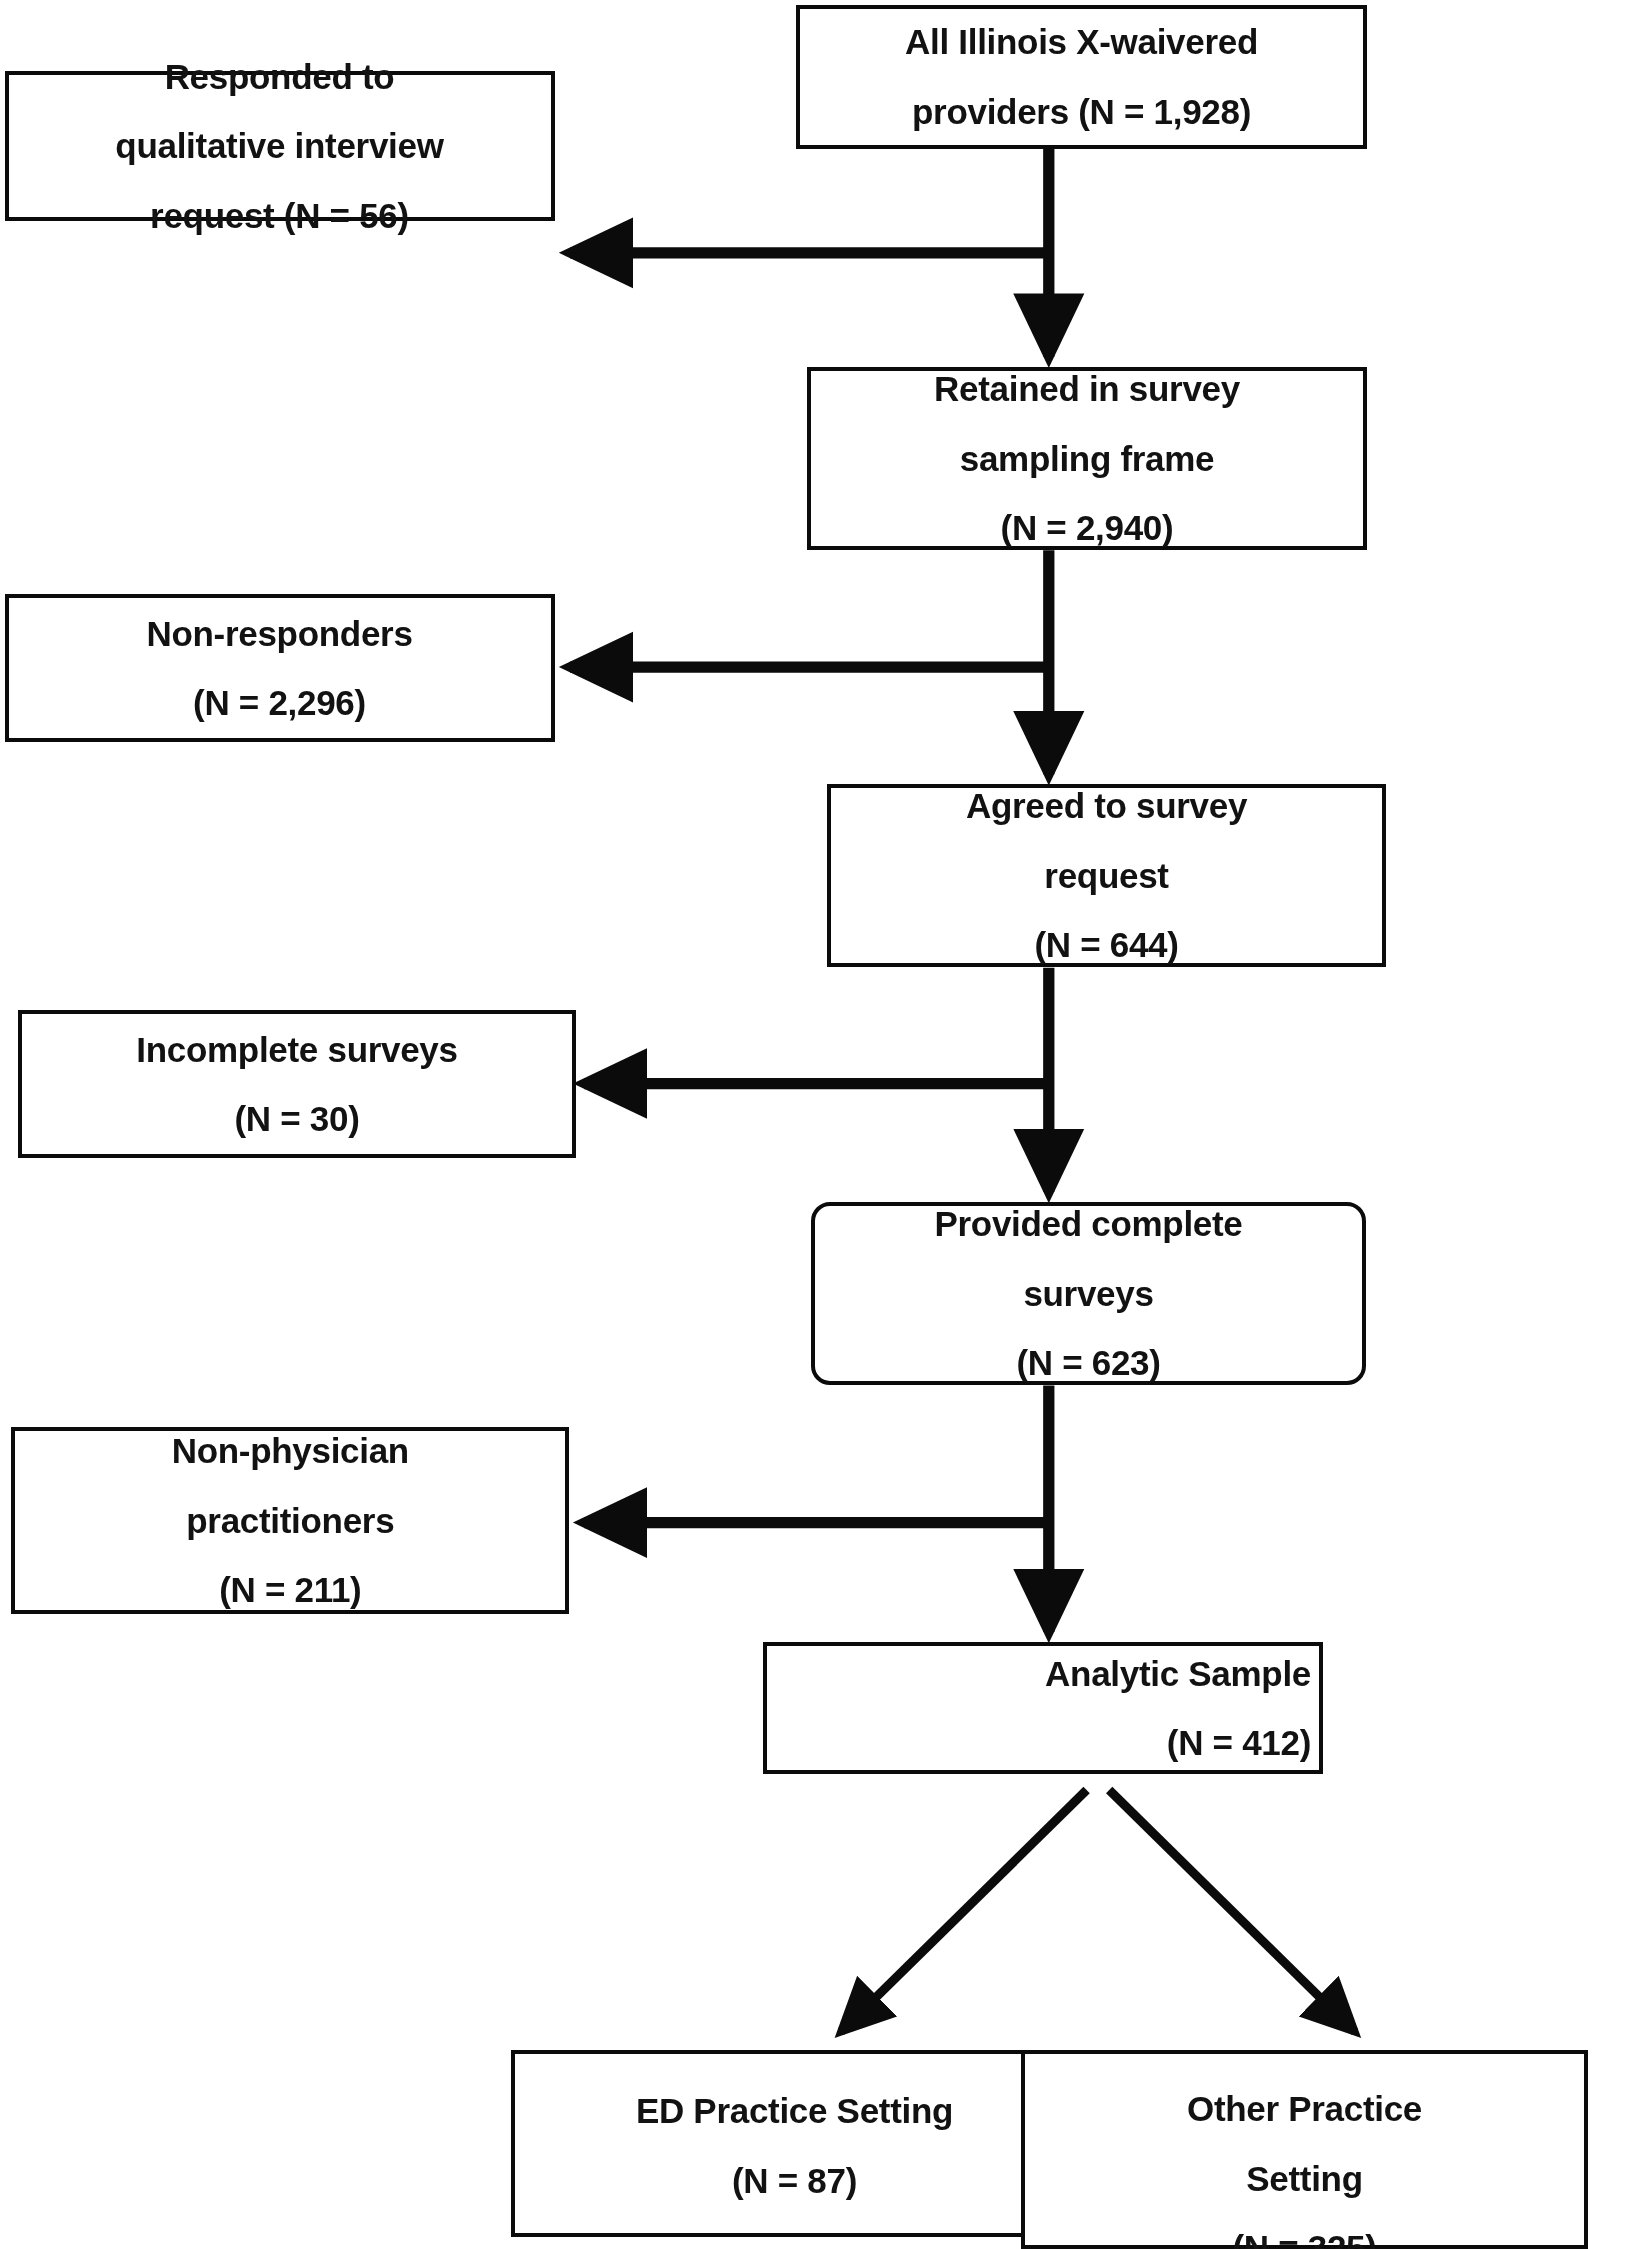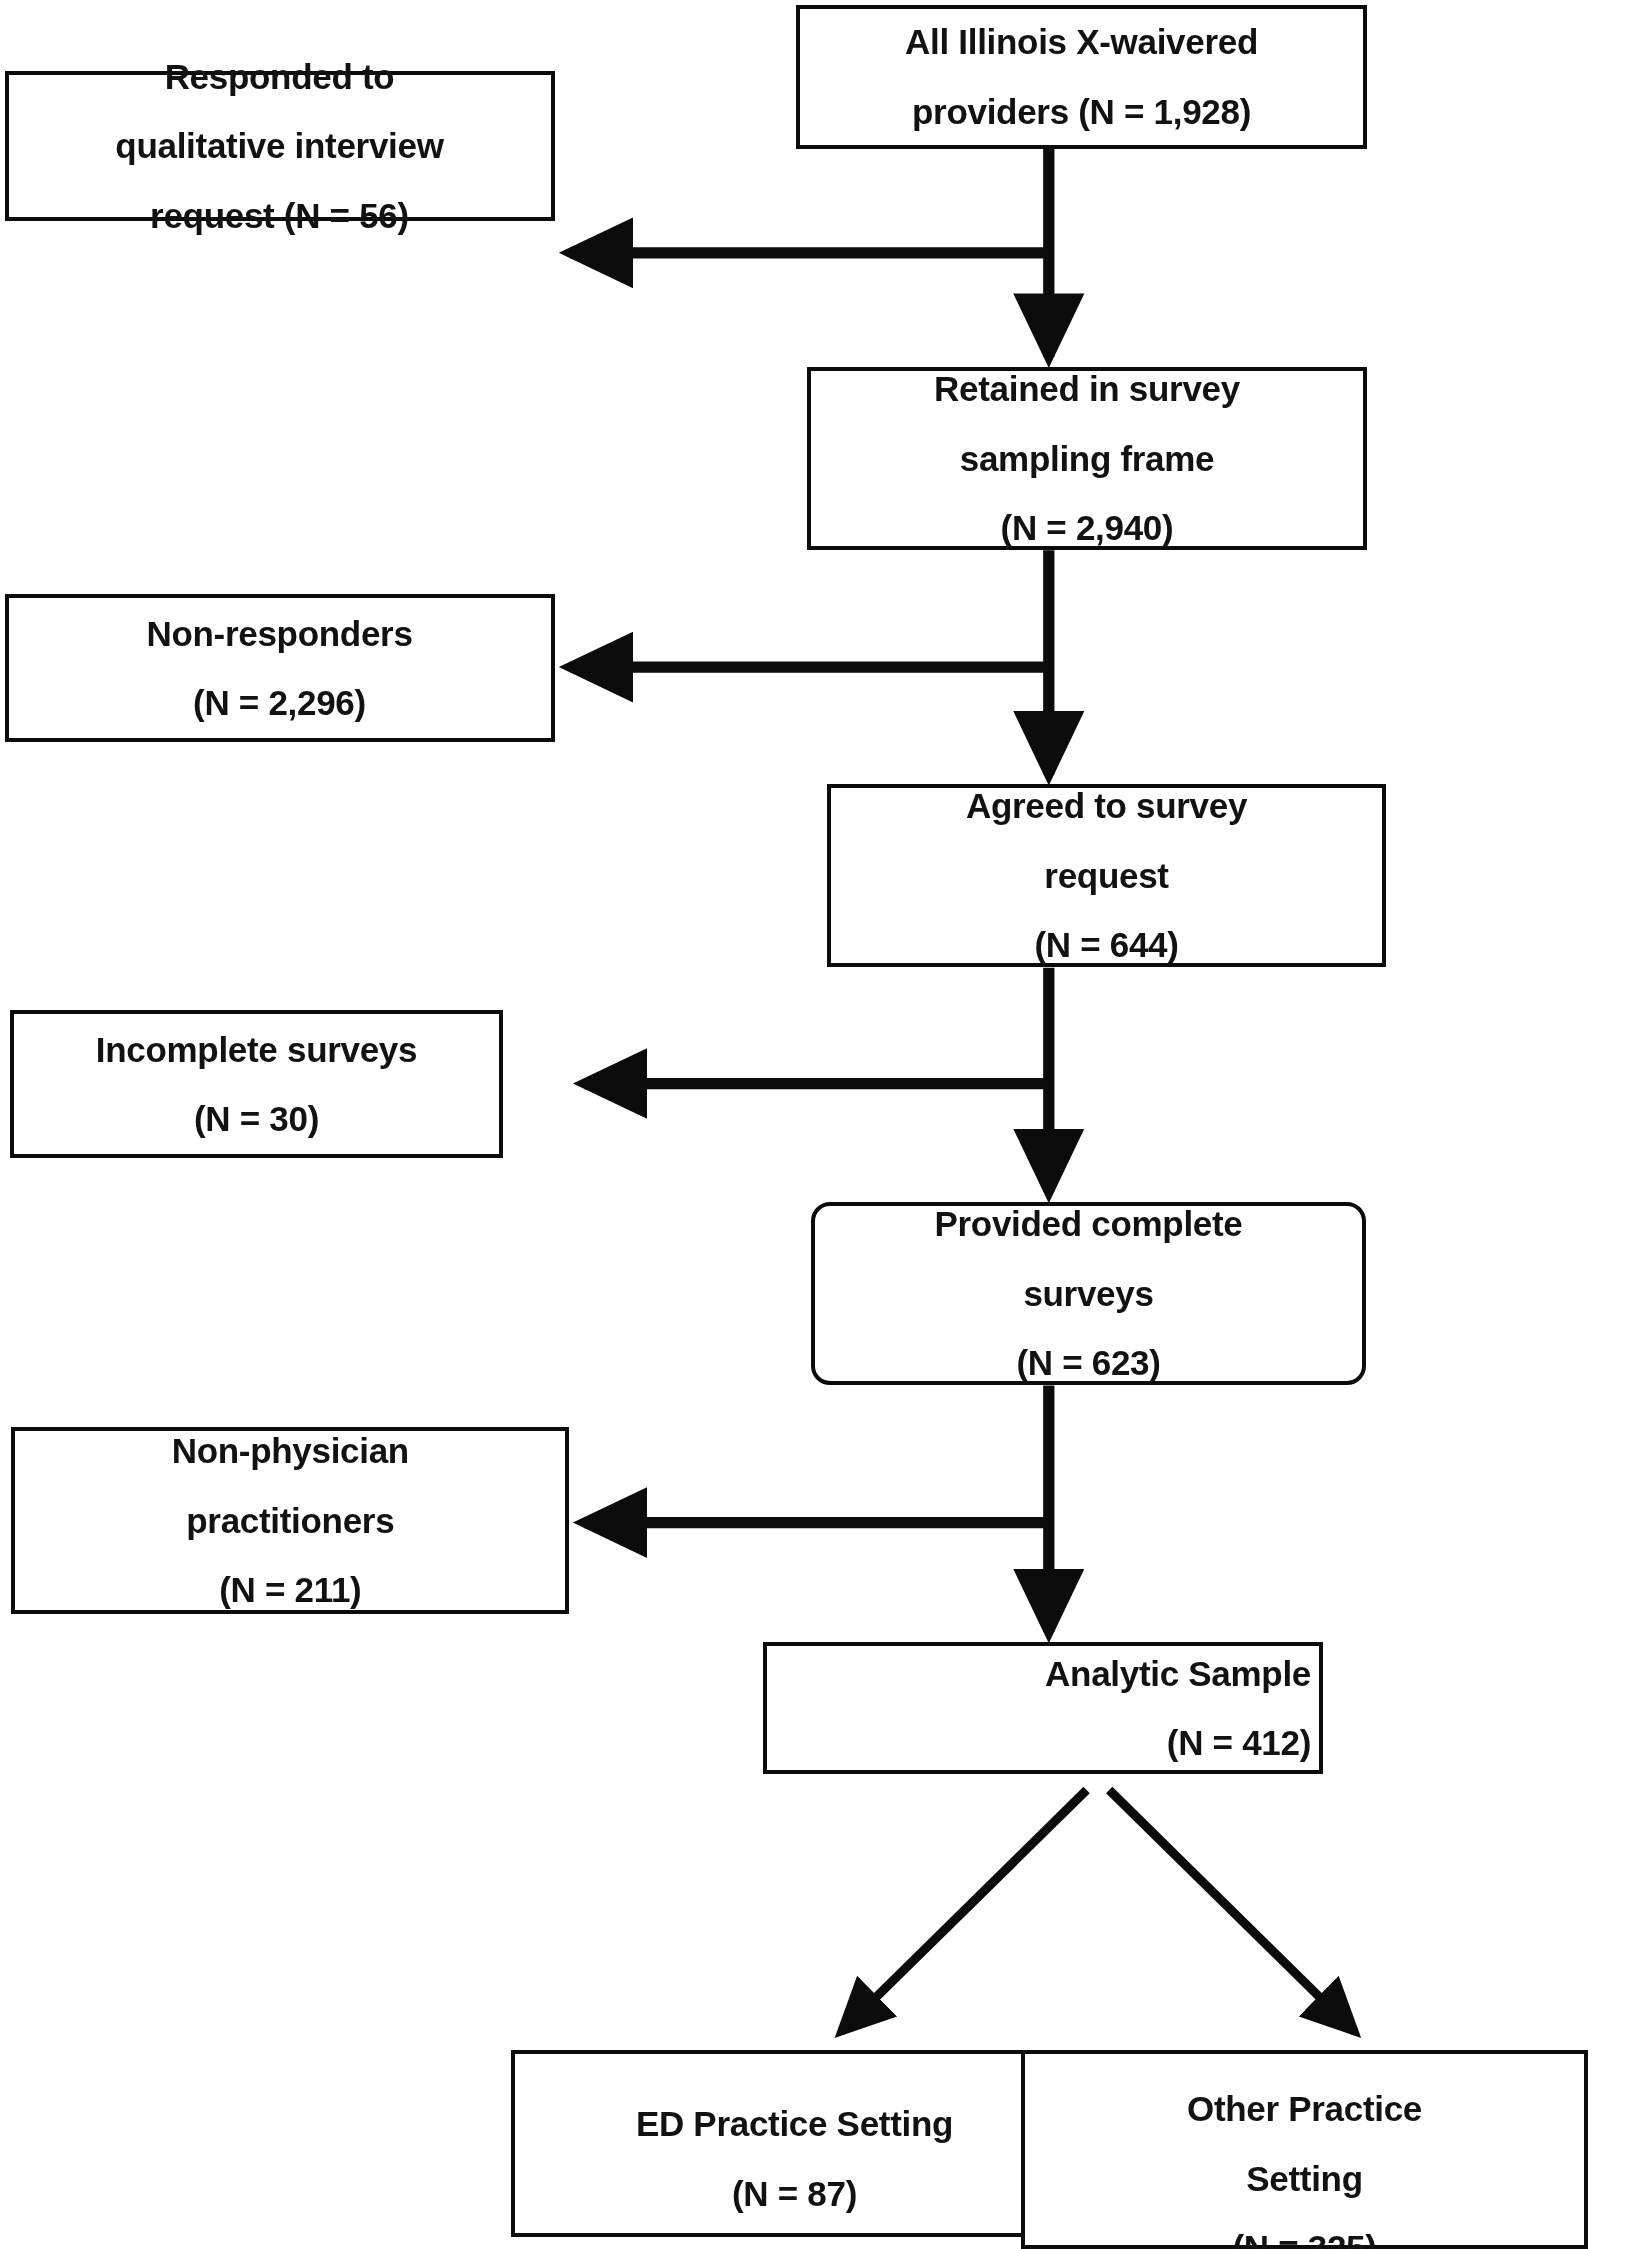--- a/index.html
+++ b/index.html
@@ -128,32 +128,32 @@
     <span class="ln">Responded to</span>
     <span class="ln">qualitative interview</span>
     <span class="ln">request (N = 56)</span>
   </div>
 
   <div class="node" style="left:4.5px; top:594px; width:550px; height:148px;">
     <span class="ln">Non-responders</span>
     <span class="ln">(N = 2,296)</span>
   </div>
 
-  <div class="node" style="left:10px; top:1010px; width:493px; height:148px;">
+  <div class="node" style="left:18px; top:1010px; width:558px; height:148px;">
     <span class="ln">Incomplete surveys</span>
     <span class="ln">(N = 30)</span>
   </div>
 
   <div class="node" style="left:11.3px; top:1427px; width:558px; height:187px;">
     <span class="ln">Non-physician</span>
     <span class="ln">practitioners</span>
     <span class="ln">(N = 211)</span>
   </div>
 
-  <div class="node" style="left:511px; top:2050px; width:567px; height:187px; justify-content:center; padding-top:34px;">
+  <div class="node" style="left:511px; top:2050px; width:567px; height:187px; justify-content:flex-start; padding-top:34px;">
     <span class="ln">ED Practice Setting</span>
     <span class="ln">(N = 87)</span>
   </div>
 
   <div class="node" style="left:1021px; top:2050px; width:567px; height:199px; justify-content:flex-start; padding-top:32px;">
     <span class="ln">Other Practice</span>
     <span class="ln">Setting</span>
     <span class="ln">(N = 325)</span>
   </div>
 

